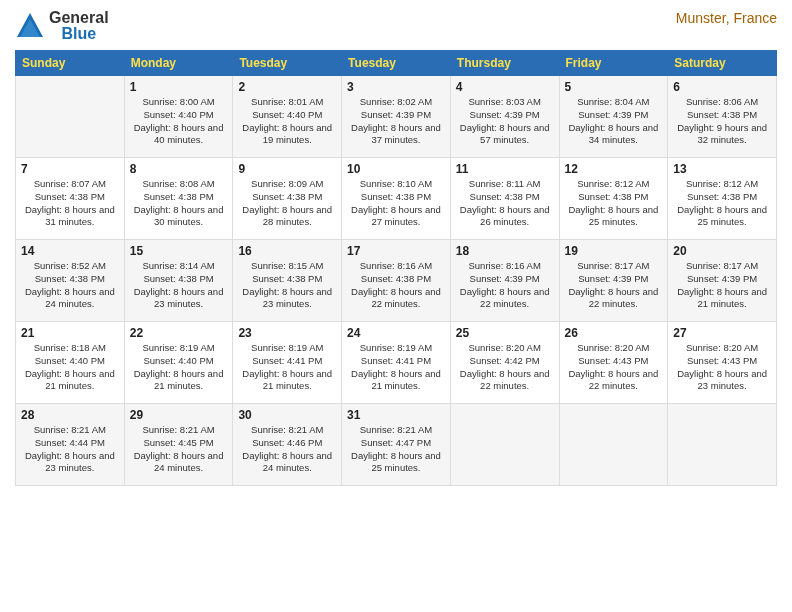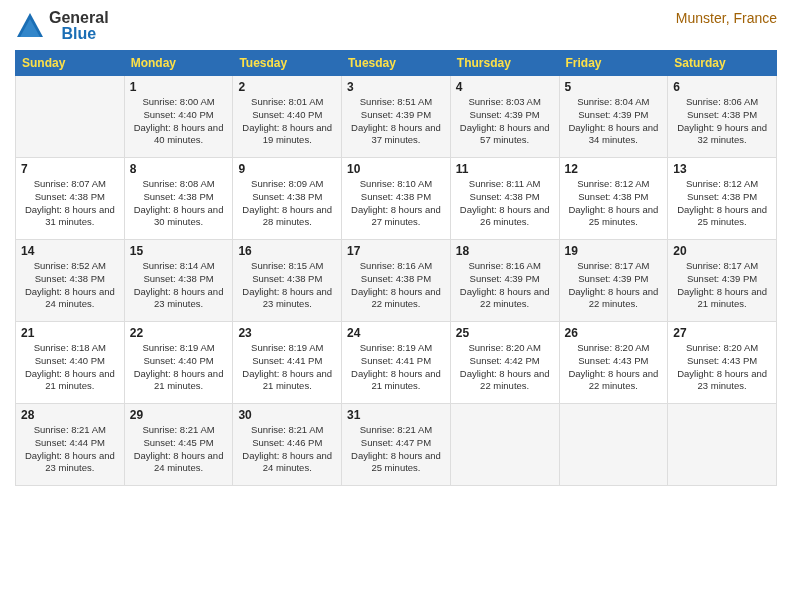--- a/index.html
+++ b/index.html
@@ -144,21 +144,21 @@
           <td>
             <div class="day-number">1</div>
             <div class="day-info"><span>Sunrise: 8:00 AM</span><br><span>Sunset: 4:40 PM</span><br><span>Daylight: 8 hours and 40 minutes.</span></div>
           </td>
           <td>
             <div class="day-number">2</div>
             <div class="day-info"><span>Sunrise: 8:01 AM</span><br><span>Sunset: 4:40 PM</span><br><span>Daylight: 8 hours and 19 minutes.</span></div>
           </td>
           <td>
             <div class="day-number">3</div>
-            <div class="day-info"><span>Sunrise: 8:51 AM</span><br><span>Sunset: 4:39 PM</span><br><span>Daylight: 8 hours and 37 minutes.</span></div>
+            <div class="day-info"><span>Sunrise: 8:02 AM</span><br><span>Sunset: 4:39 PM</span><br><span>Daylight: 8 hours and 37 minutes.</span></div>
           </td>
           <td>
             <div class="day-number">4</div>
             <div class="day-info"><span>Sunrise: 8:03 AM</span><br><span>Sunset: 4:39 PM</span><br><span>Daylight: 8 hours and 57 minutes.</span></div>
           </td>
           <td>
             <div class="day-number">5</div>
             <div class="day-info"><span>Sunrise: 8:04 AM</span><br><span>Sunset: 4:39 PM</span><br><span>Daylight: 8 hours and 34 minutes.</span></div>
           </td>
           <td>

